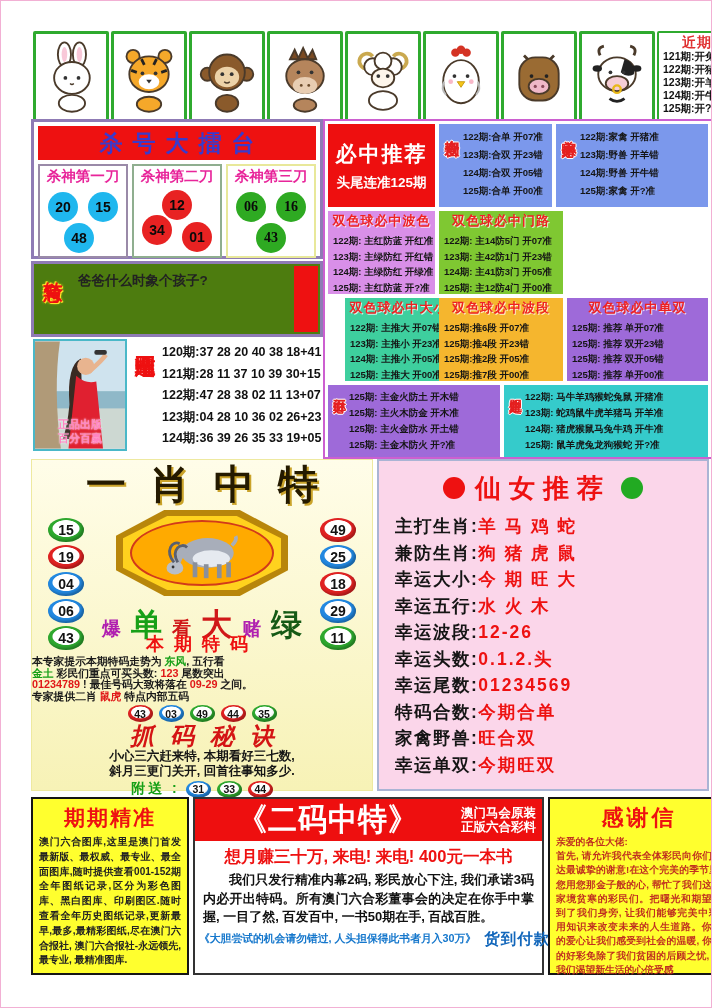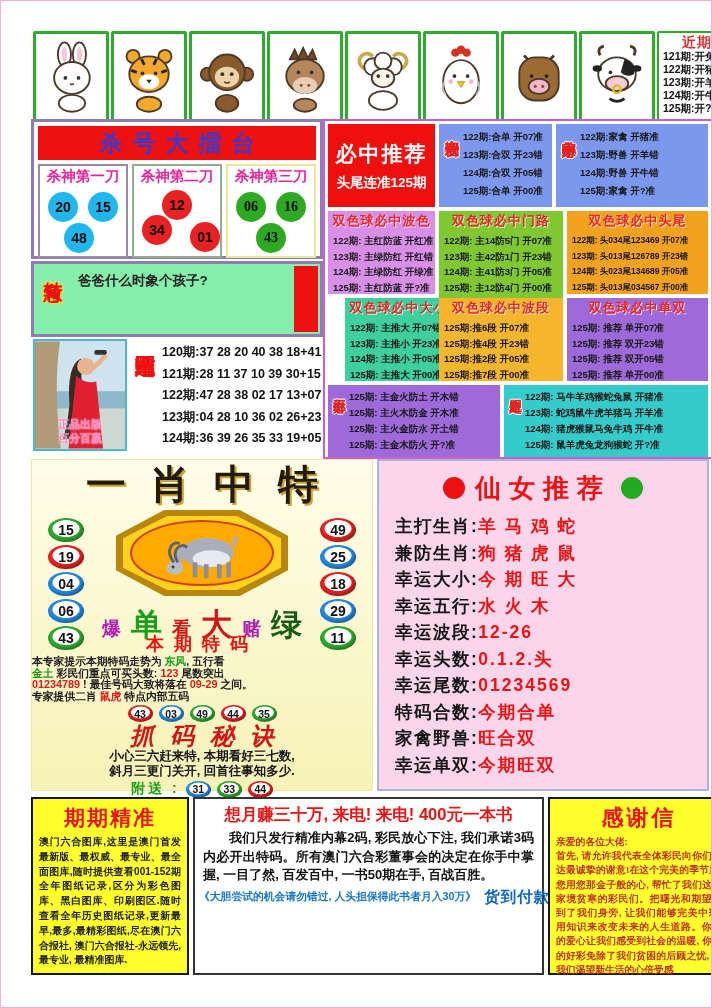--- a/index.html
+++ b/index.html
@@ -16,21 +16,21 @@
   
   .kill{border:3px solid #8f7bb5;background:#fff;padding:4px;}
   .kill-banner{height:34px;background:#ee1111;display:flex;align-items:center;justify-content:center;}
   .kill-banner span{color:#3a3acc;font-size:23px;font-weight:900;letter-spacing:10px;padding-left:10px;}
   .kill-cols{display:flex;gap:4px;margin-top:4px;}
   .kcol{flex:1;height:90px;border:2px solid;background:#fff;position:relative;}
   .kcol-title{font-size:14.5px;font-weight:900;color:#e8259a;text-align:center;line-height:20px;}
   .kball{width:30px;height:30px;border-radius:50%;background:var(--bc);display:flex;align-items:center;justify-content:center;
          font-size:14px;font-weight:800;color:#0a0a0a;position:absolute;}
   
-  .teaser{border:3px solid #8f7bb5;background:#86efac;}
+  .teaser{border:3px solid #8f7bb5;background:#4d7c0f;}
   .vlab{writing-mode:vertical-rl;text-orientation:upright;color:#e42020;font-weight:900;
         text-shadow:-1px 0 #fff,1px 0 #fff,0 -1px #fff,0 1px #fff;}
   .teaser-lab{writing-mode:vertical-rl;text-orientation:upright;color:#ee1111;font-weight:900;font-size:19px;
         text-shadow:0 0 3px #ffe32a,1px 1px 0 #ffe32a,-1px -1px 0 #ffe32a;}
   
   .photo{border:2px solid #4ab8c8;overflow:hidden;background:#cfe3ee;}
   .ph-overlay{position:absolute;left:0;right:0;text-align:center;color:#ff85c2;font-weight:900;font-size:11px;line-height:13px;
               text-shadow:0 0 2px #fff;}
   .sf-title{writing-mode:vertical-rl;text-orientation:upright;color:#ee1111;font-weight:900;font-size:21px;line-height:30px;}
   .sf-row{font-size:12.5px;font-weight:800;color:#111;line-height:21.5px;white-space:nowrap;font-family:"Liberation Sans","DejaVu Sans",sans-serif;}
@@ -235,21 +235,21 @@
       <div class="kcol" style="border-color:#9a8aa8;">
         <div class="kcol-title">杀神第一刀</div>
         <div class="kball" style="left: 8px; top: 26px; --bc: #1fb7ee;">20</div>
         <div class="kball" style="left: 48px; top: 26px; --bc: #1fb7ee;">15</div>
         <div class="kball" style="left: 24px; top: 57px; --bc: #1fb7ee;">48</div>
       </div>
       <div class="kcol" style="border-color:#8fae8f;">
         <div class="kcol-title">杀神第二刀</div>
         <div class="kball" style="left: 28px; top: 24px; --bc: #e82222;">12</div>
         <div class="kball" style="left: 8px; top: 49px; --bc: #e82222;">34</div>
-        <div class="kball" style="left: 48px; top: 56px; margin-left: 8px; --bc: #e82222;">01</div>
+        <div class="kball" style="left: 48px; top: 56px; --bc: #e82222;">01</div>
       </div>
       <div class="kcol" style="border-color:#e8e89a;font-family:Liberation Serif, serif;">
         <div class="kcol-title">杀神第三刀</div>
         <div class="kball" style="left: 8px; top: 26px; --bc: #2eaa22;">06</div>
         <div class="kball" style="left: 48px; top: 26px; --bc: #2eaa22;">16</div>
         <div class="kball" style="left: 28px; top: 57px; --bc: #2eaa22;">43</div>
       </div>
     </div>
   </div>
 
@@ -272,21 +272,21 @@
         <rect x="62" y="9" width="13" height="5" rx="2" fill="#333"></rect>
         <path d="M43,36 q10,9 21,6 l7,70 h-36 z" fill="#e02030"></path>
       </svg>
       <div class="ph-overlay" style="bottom:18px;">正品出版</div>
       <div class="ph-overlay" style="bottom:4px;">百分百赢</div>
     </div>
     <div class="abs sf-title" style="left:99px;top:0px;height:114px;">超准四中三</div>
     <div class="abs" style="left:131px;top:3px;">
       <div class="sf-row">120期:37 28 20 40 38 18+41</div>
       <div class="sf-row">121期:28 11 37 10 39 30+15</div>
-      <div class="sf-row">122期:47 28 38 02 17 13+07</div>
+      <div class="sf-row">122期:47 28 38 02 11 13+07</div>
       <div class="sf-row">123期:04 28 10 36 02 26+23</div>
       <div class="sf-row">124期:36 39 26 35 33 19+05</div>
     </div>
   </div>
 
   <div class="abs midgrid" style="left:322px;top:118px;width:390px;height:340px;">
     <div class="mbox promo" style="left:3px;top:3px;width:107px;height:83px;">
       <div class="promo-t">必中推荐</div>
       <div class="promo-s">头尾连准125期</div>
     </div>
@@ -311,36 +311,27 @@
 
     <div class="mbox" style="left: 3px; top: 90px; width: 107px; height: 83px; --bg: #d98fe8;">
       <div class="mtitle">双色球必中波色</div>
       <div class="mrows2">
         <div class="mrow2">122期: 主红防蓝 开红准</div>
         <div class="mrow2">123期: 主绿防红 开红错</div>
         <div class="mrow2">124期: 主绿防红 开绿准</div>
         <div class="mrow2">125期: 主红防蓝 开?准</div>
       </div>
     </div>
-    <div class="mbox" style="left: 114px; top: 90px; width: 124px; height: 98px; --bg: #7fc832;">
+    <div class="mbox" style="left: 114px; top: 90px; width: 124px; height: 83px; --bg: #7fc832;">
       <div class="mtitle">双色球必中门路</div>
       <div class="mrows2">
         <div class="mrow2">122期: 主14防5门 开07准</div>
         <div class="mrow2">123期: 主42防1门 开23错</div>
         <div class="mrow2">124期: 主41防3门 开05准</div>
         <div class="mrow2">125期: 主12防4门 开00准</div>
-      </div>
-    </div>
-    <div class="mbox" style="left: 242px; top: 90px; width: 141px; height: 83px; --bg: #f2a21e;">
-      <div class="mtitle">双色球必中头尾</div>
-      <div class="mrows2">
-        <div class="mrow2 sm">122期: 头034尾123469 开07准</div>
-        <div class="mrow2 sm">123期: 头013尾126789 开23错</div>
-        <div class="mrow2 sm">124期: 头023尾134689 开05准</div>
-        <div class="mrow2 sm">125期: 头013尾034567 开00准</div>
       </div>
     </div>
 
     <div class="mbox" style="left: 20px; top: 177px; width: 107px; height: 83px; --bg: #3ecf9e;">
       <div class="mtitle">双色球必中大小</div>
       <div class="mrows2">
         <div class="mrow2">122期: 主推大 开07错</div>
         <div class="mrow2">123期: 主推小 开23准</div>
         <div class="mrow2">124期: 主推小 开05准</div>
         <div class="mrow2">125期: 主推大 开00准</div>
@@ -516,20 +507,27 @@
         </div>
     </div>
   </div>
 
   <div class="abs bbox" style="left:30px;top:796px;width:158px;height:178px;">
     <div class="bl-title">期期精准</div>
     <div class="bl-body">澳门六合图库,这里是澳门首发最新版、最权威、最专业、最全面图库,随时提供查看001-152期全年图纸记录,区分为彩色图库、黑白图库、印刷图区.随时查看全年历史图纸记录,更新最早,最多,最精彩图纸,尽在澳门六合报社, 澳门六合报社-永远领先, 最专业, 最精准图库.</div>
   </div>
 
   <div class="abs center-box" style="left:192px;top:796px;width:351px;height:178px;">
+    <div class="tc-banner">
+      <div class="tc-title">《二码中特》</div>
+      <div class="tc-tags">
+        <div>澳门马会原装</div>
+        <div>正版六合彩料</div>
+      </div>
+    </div>
     <div class="tc-head">想月赚三十万, 来电! 来电! 400元一本书</div>
     <div class="tc-body">我们只发行精准内幕2码, 彩民放心下注, 我们承诺3码内必开出特码。所有澳门六合彩董事会的决定在你手中掌握, 一目了然, 百发百中, 一书50期在手, 百战百胜。</div>
     <div class="tc-foot">
       <span class="tc-foot-txt">《大胆尝试的机会请勿错过, 人头担保得此书者月入30万》</span>
       <span class="tc-cod">货到付款</span>
     </div>
   </div>
 
   <div class="abs bbox" style="left:547px;top:796px;width:182px;height:178px;">
     <div class="th-title">感谢信</div>

